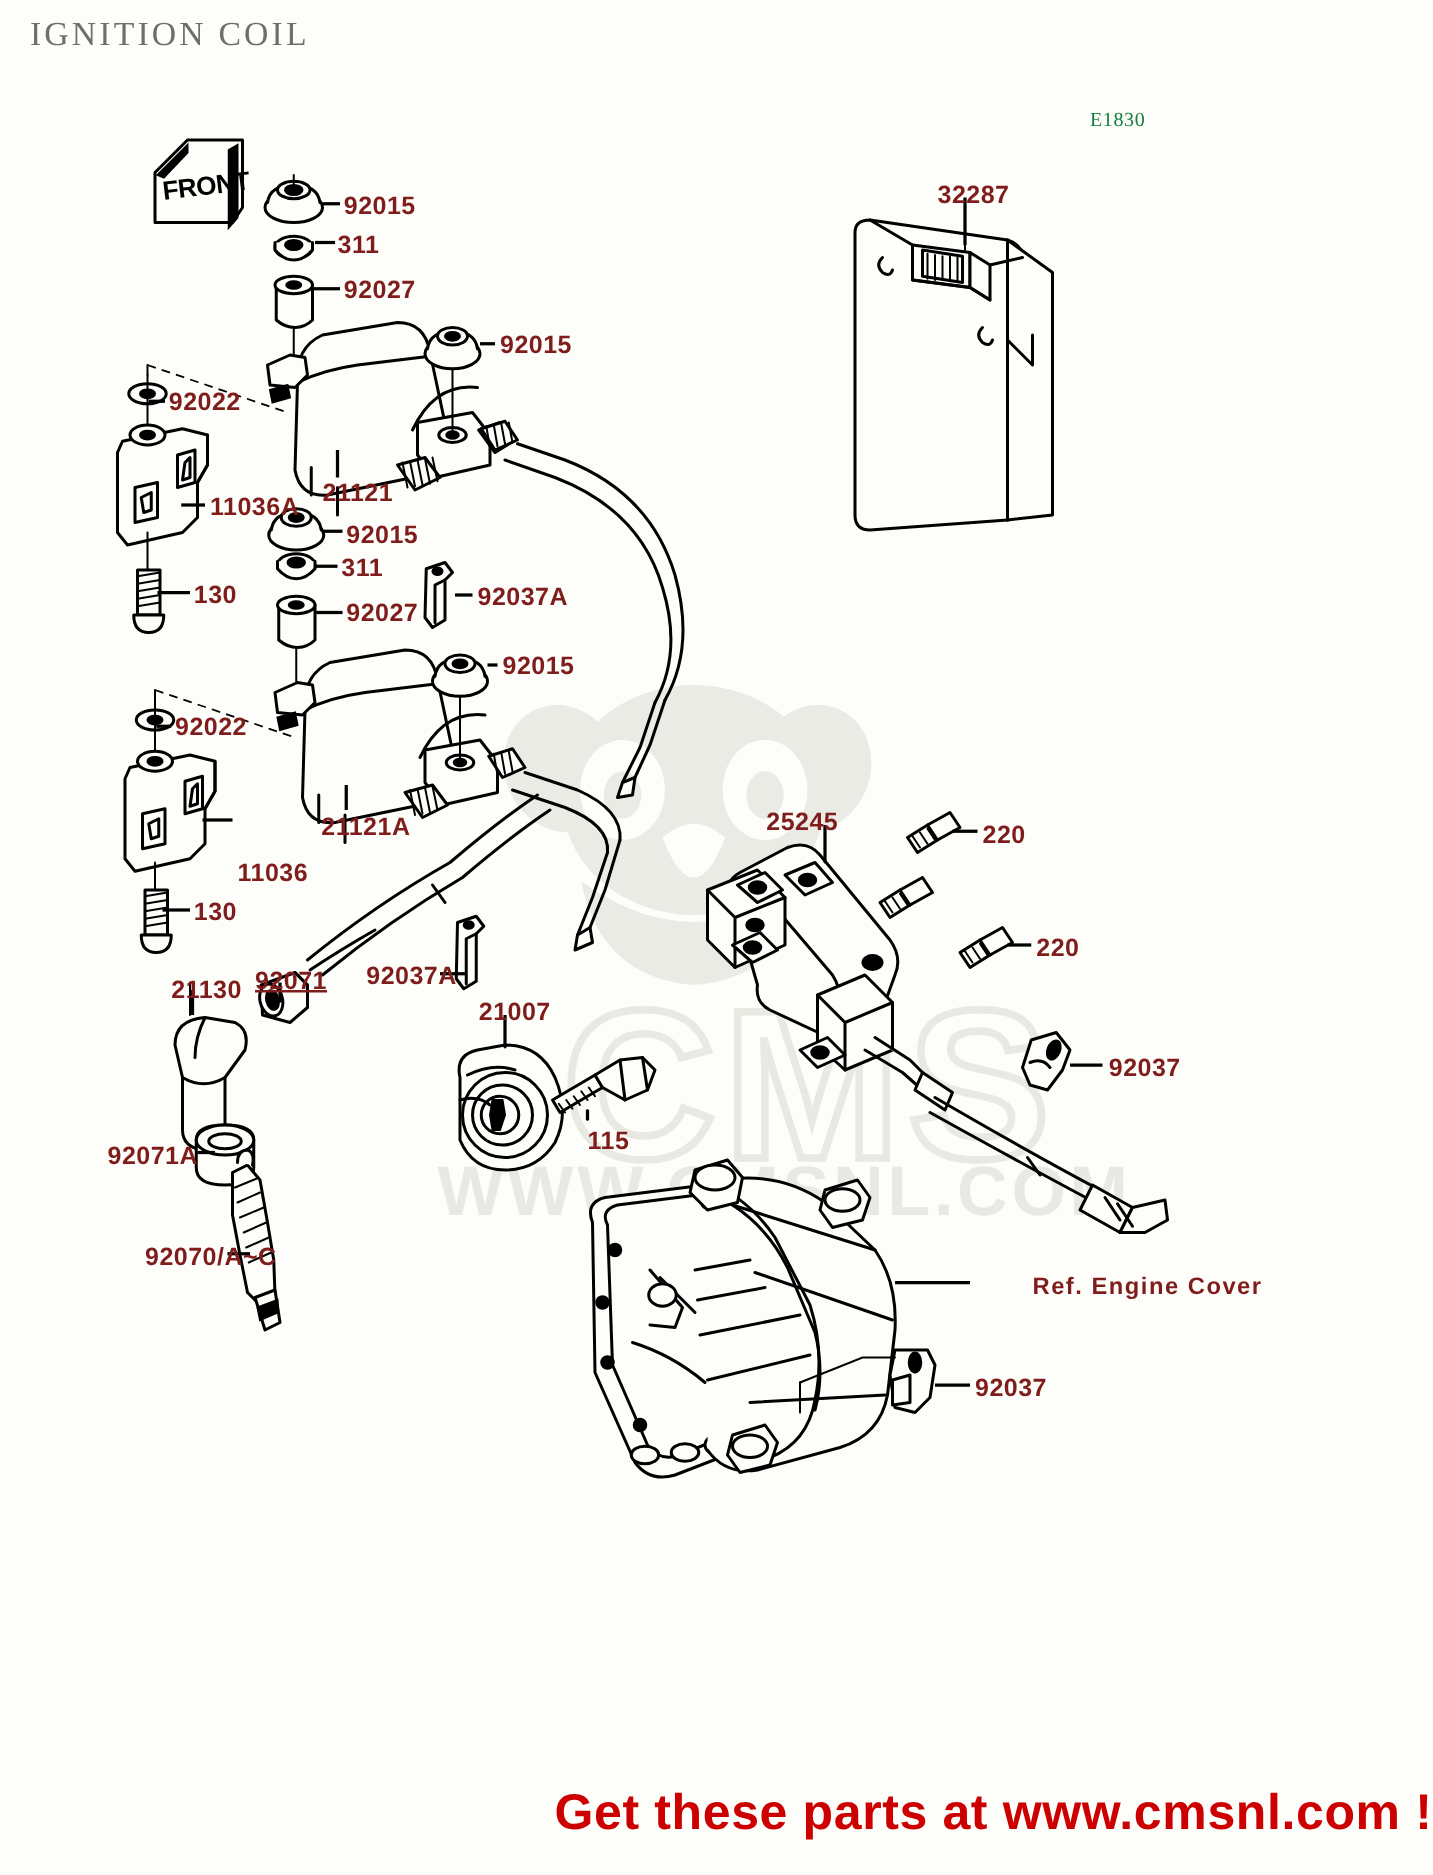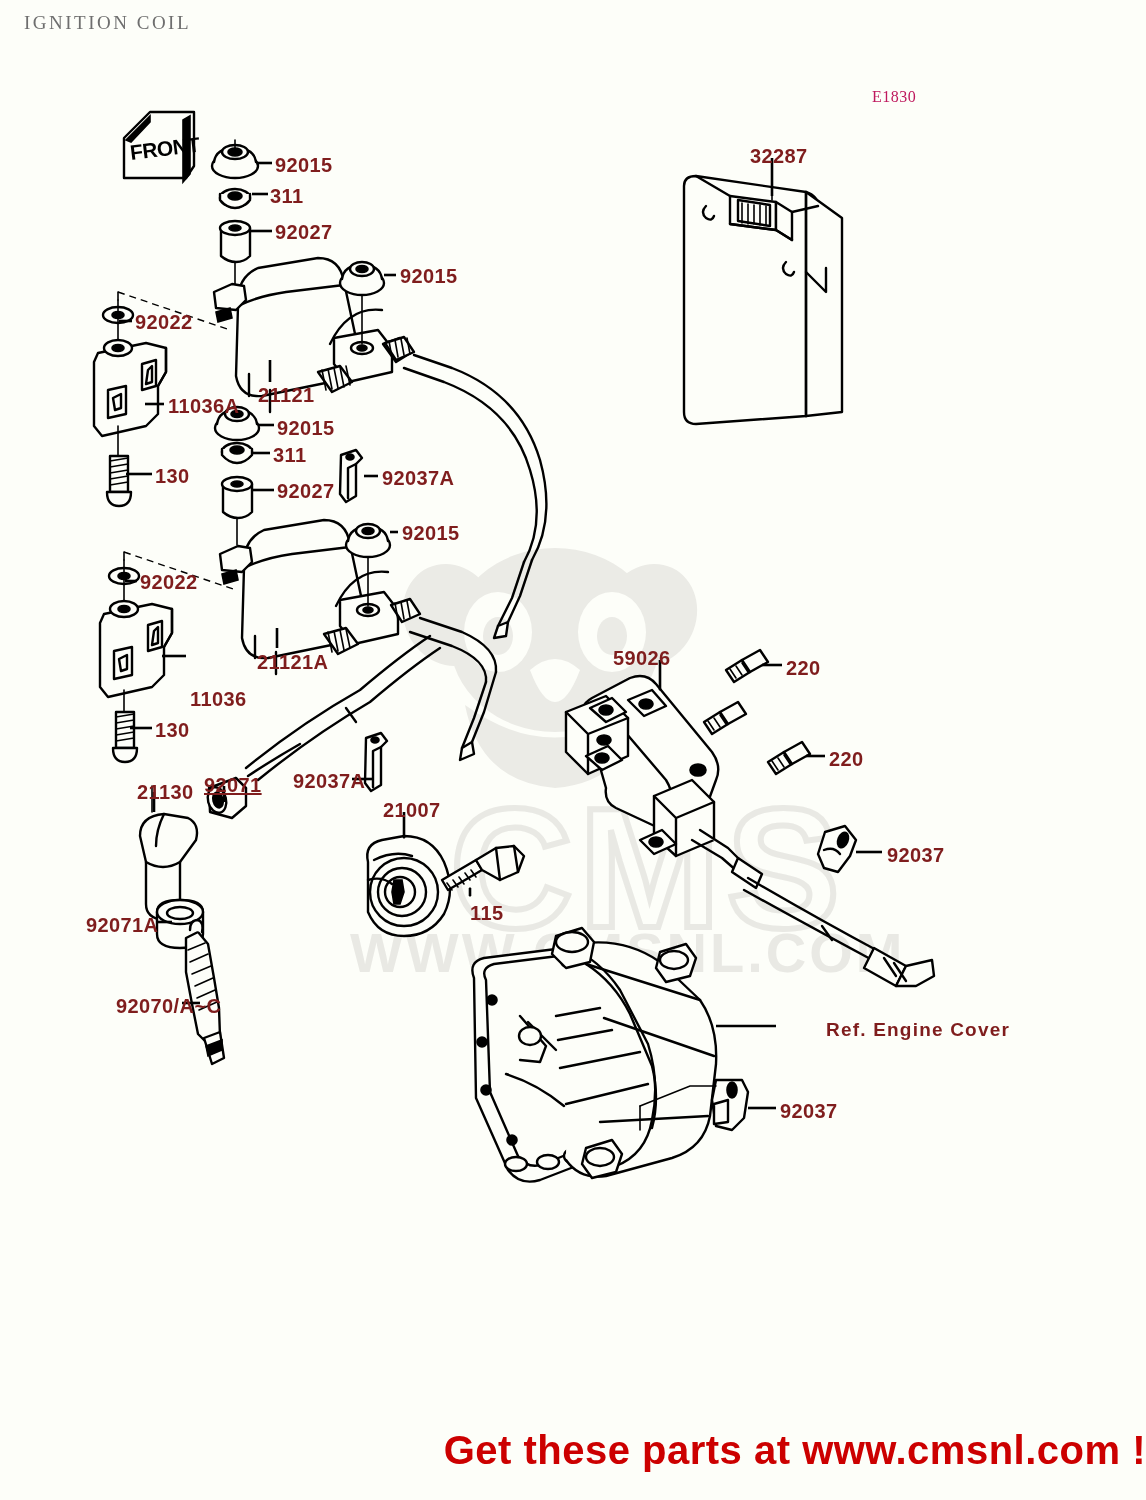--- a/index.html
+++ b/index.html
@@ -14,32 +14,32 @@
     height: 1500px;
     background: #fdfef9;
     overflow: hidden;
     font-family: "Liberation Sans", sans-serif;
   }
   #page-title {
     position: absolute;
     left: 24px;
     top: 12px;
     font-family: "Liberation Serif", serif;
-    font-size: 19px;
+    font-size: 27px;
     letter-spacing: 2.5px;
     color: #6e6e6e;
     white-space: nowrap;
   }
   #fig-ref {
     position: absolute;
     left: 872px;
     top: 88px;
     font-family: "Liberation Serif", serif;
     font-size: 16px;
-    color: #be185d;
+    color: #15803d;
     letter-spacing: 0.5px;
   }
   #footer-banner {
     position: absolute;
     left: 0;
     top: 1428px;
     width: 1146px;
     text-align: right;
     font-family: "Liberation Sans", sans-serif;
     font-weight: bold;
@@ -530,21 +530,21 @@
   <div class="lbl" style="left:257px; top:652px;">21121A</div>
   <div class="lbl" style="left:155px; top:720px;">130</div>
   <div class="lbl" style="left:204px; top:775px;text-decoration:underline;">92071</div>
   <div class="lbl" style="left:293px; top:771px;">92037A</div>
   <div class="lbl" style="left:137px; top:782px;">21130</div>
   <div class="lbl" style="left:383px; top:800px;">21007</div>
   <div class="lbl" style="left:470px; top:903px;">115</div>
   <div class="lbl" style="left:86px;  top:915px;">92071A</div>
   <div class="lbl" style="left:86px;  top:996px;margin-left:30px;">92070/A~C</div>
   <div class="lbl" style="left:750px; top:146px;">32287</div>
-  <div class="lbl" style="left:613px; top:648px;">59026</div>
+  <div class="lbl" style="left:613px; top:648px;">25245</div>
   <div class="lbl" style="left:786px; top:658px;">220</div>
   <div class="lbl" style="left:829px; top:749px;">220</div>
   <div class="lbl" style="left:887px; top:845px;">92037</div>
   <div class="lbl ref" style="left:782px; top:1020px;margin-left:44px;">Ref. Engine Cover</div>
   <div class="lbl" style="left:780px; top:1101px;">92037</div>
 
   <div id="footer-banner">Get these parts at www.cmsnl.com !</div>
 
 </div>
 

